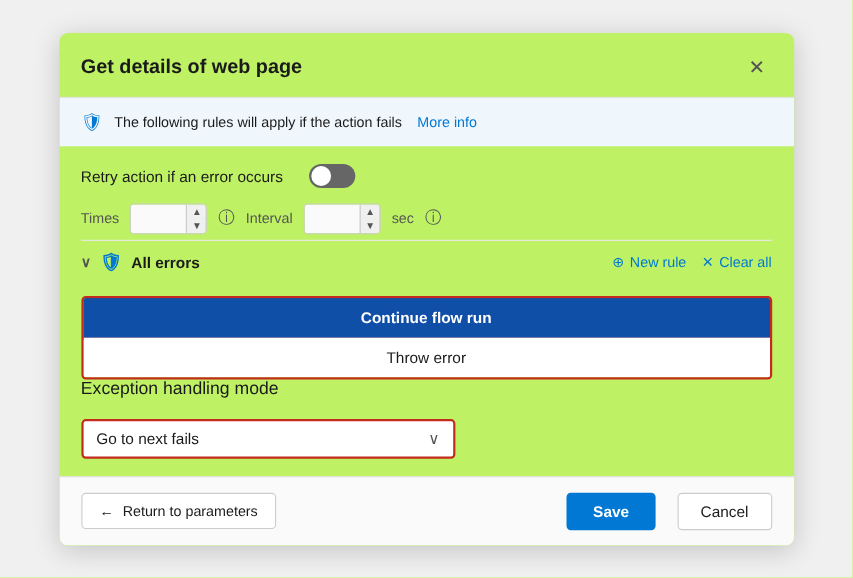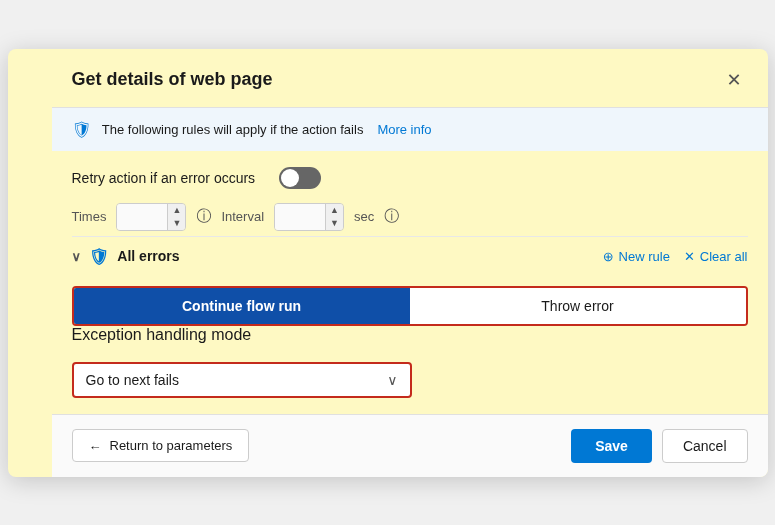--- a/index.html
+++ b/index.html
@@ -7,26 +7,25 @@
       font-family: 'Segoe UI', sans-serif;
       font-size: 14px;
       background: #f0f0f0;
       display: flex;
       align-items: center;
       justify-content: center;
       width: 775px;
       height: 525px;
     }
     .dialog {
-      background: #fef9c3;
+      background: #bef264;
       border-radius: 8px;
       box-shadow: 0 4px 24px rgba(0,0,0,0.18);
-      width: 760px;
+      width: 668px;
       overflow: hidden;
-      padding-left: 44px;
     }
     .dialog-header {
       display: flex;
       align-items: center;
       justify-content: space-between;
       padding: 18px 20px 14px 20px;
       border-bottom: 1px solid #e0e0e0;
     }
     .dialog-title {
       font-size: 18px;
@@ -199,20 +198,21 @@
       font-size: 13px;
       font-family: inherit;
     }
 
     .tab-buttons {
       display: flex;
       border: 2px solid #c42b1c;
       border-radius: 4px;
       overflow: hidden;
       margin-bottom: 0;
+      flex-direction: column;
     }
     .tab-btn {
       flex: 1;
       padding: 10px 0;
       border: none;
       cursor: pointer;
       font-size: 14px;
       font-weight: 600;
       font-family: inherit;
     }
@@ -268,21 +268,21 @@
       border: 1px solid #ccc;
       border-radius: 4px;
       padding: 8px 16px;
       cursor: pointer;
       font-size: 13px;
       font-family: inherit;
       color: #1a1a1a;
     }
     .footer-right {
       display: flex;
-      gap: 10px;
+      gap: 20px;
     }
     .save-btn {
       background: #0078d4;
       color: #fff;
       border: none;
       border-radius: 4px;
       padding: 8px 24px;
       cursor: pointer;
       font-size: 14px;
       font-weight: 600;

